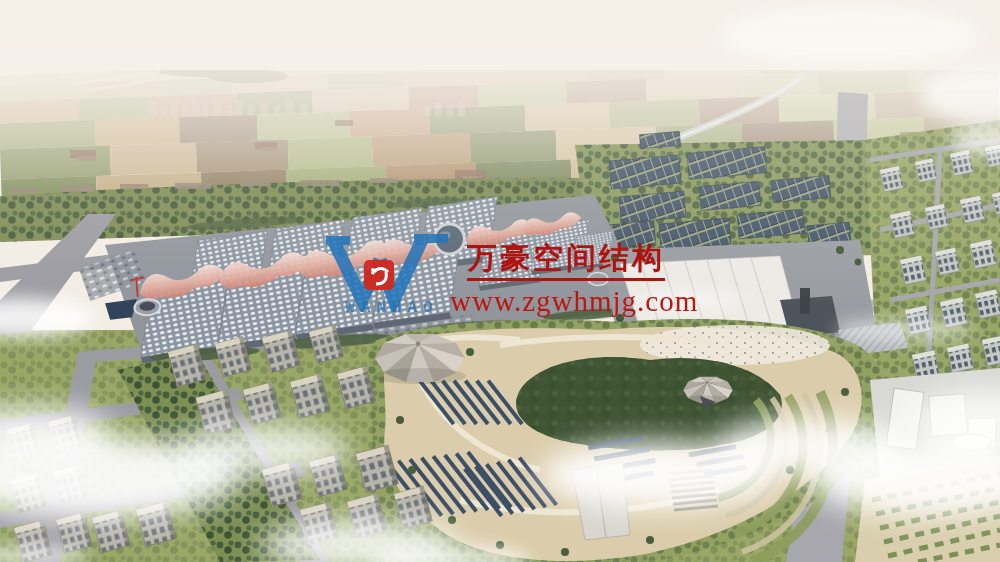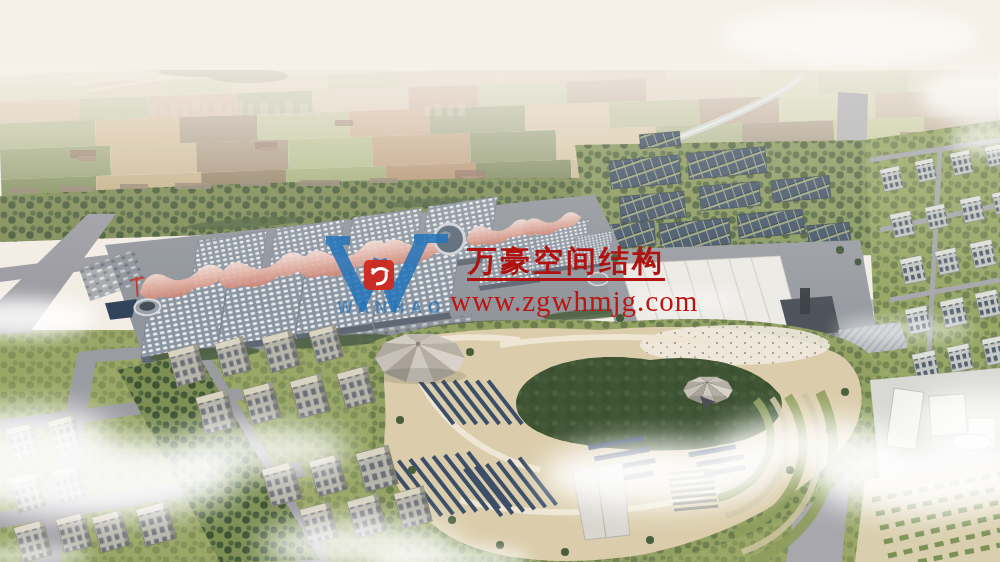--- a/index.html
+++ b/index.html
@@ -2,23 +2,23 @@
 <html><head>
 <meta charset="utf-8">
 <style>
   html,body{margin:0;padding:0;background:#e9e4da;}
   .stage{position:relative;width:1000px;height:562px;overflow:hidden;
          font-family:"Liberation Sans",sans-serif;background:#efe9df;}
   .stage svg.scene{position:absolute;left:0;top:0;}
   .wm{position:absolute;pointer-events:none;}
   .wm-logo{left:326px;top:234px;width:130px;height:78px;}
   .wm-brand{left:322px;top:299px;width:140px;text-align:center;
-            font-family:Liberation Sans, sans-serif;font-weight:bold;font-size:16px;
+            font-family:Liberation Mono, monospace;font-weight:bold;font-size:16px;
             letter-spacing:6px;color:rgba(35,110,175,.68);white-space:nowrap;}
-  .wm-cn{left:467px;top:245px;font-family:Liberation Sans, sans-serif;font-weight:bold;
+  .wm-cn{left:467px;top:245px;font-family:Liberation Mono, monospace;font-weight:bold;
          font-size:30px;letter-spacing:3px;color:#b0130f;
          border-bottom:3px solid #b0130f;padding-bottom:1px;line-height:1.05;white-space:nowrap;}
   .wm-url{left:450px;top:285px;font-family:"Liberation Serif",serif;font-weight:normal;
           font-size:29px;letter-spacing:1px;color:#bd1611;white-space:nowrap;}
 </style>
 </head>
 <body>
 
 <div class="stage">
 <svg class="scene" width="1000" height="562" viewBox="0 0 1000 562">

